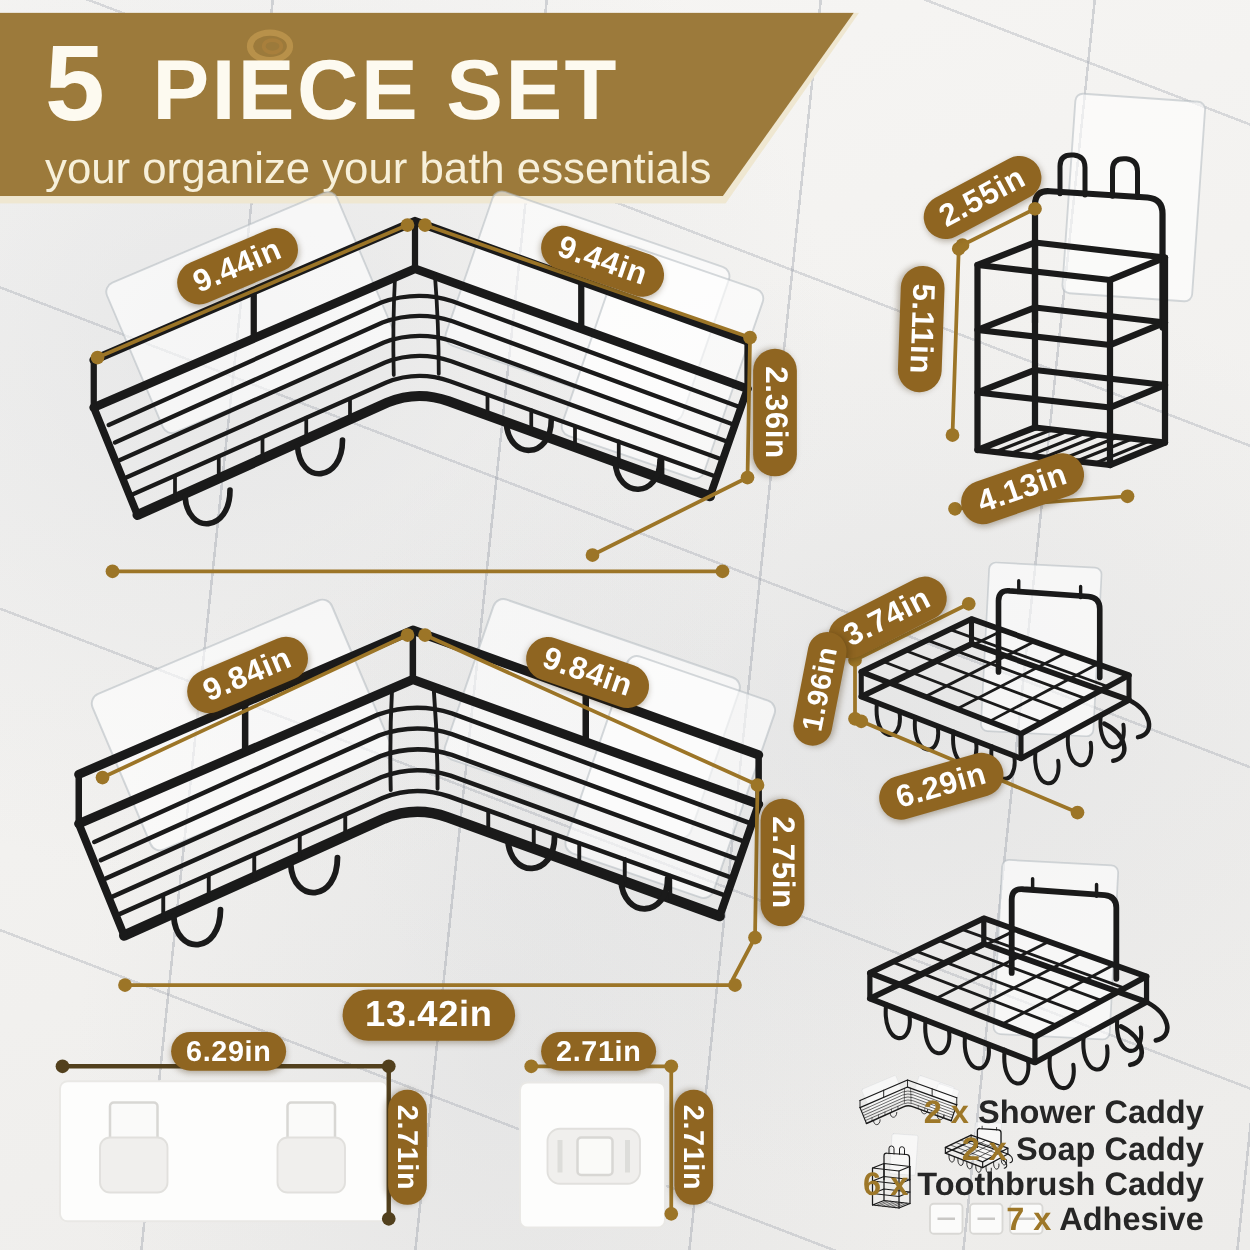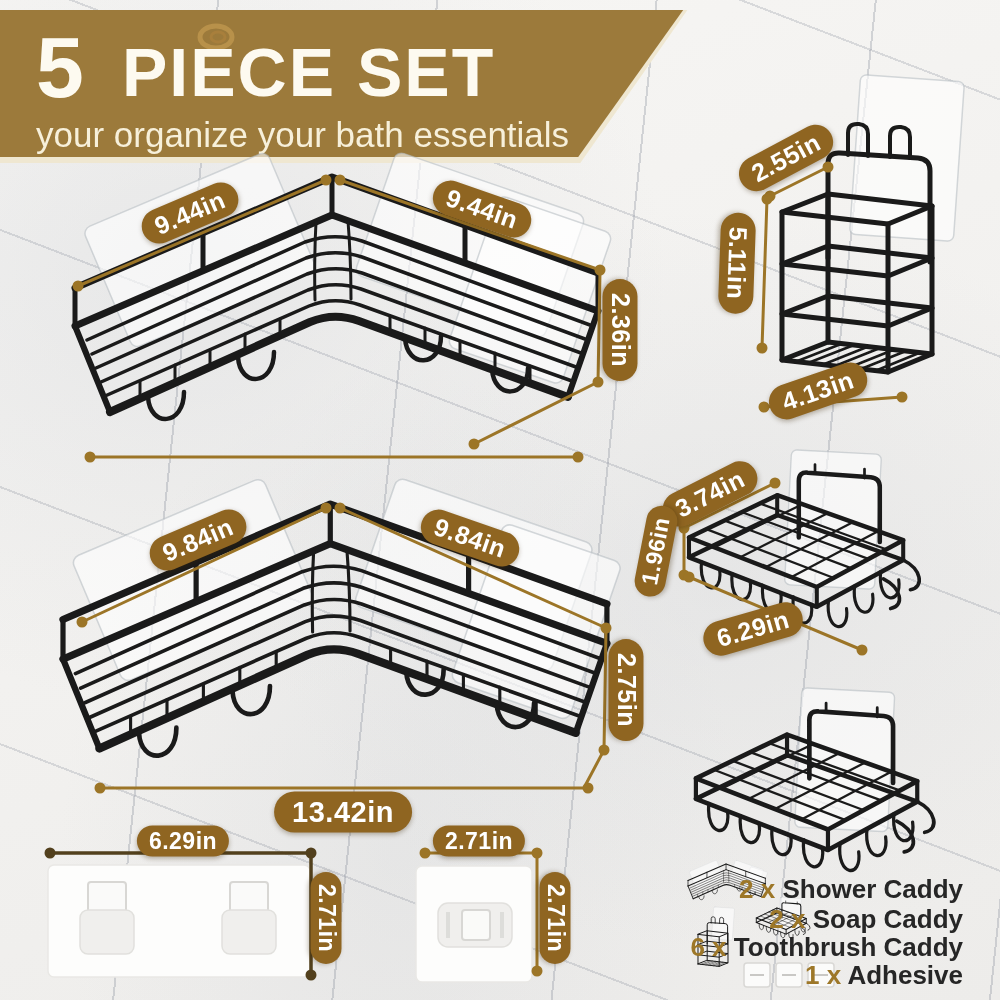--- a/index.html
+++ b/index.html
@@ -243,17 +243,17 @@
   </div>
   <div class="legend-row" style="top:904px;">
     <span class="qty">2 x</span>
     <span class="lbl">Soap Caddy</span>
   </div>
   <div class="legend-row" style="top:932px;">
     <span class="qty">6 x</span>
     <span class="lbl">Toothbrush Caddy</span>
   </div>
   <div class="legend-row" style="top:960px;">
-    <span class="qty">1 x</span>
+    <span class="qty">7 x</span>
     <span class="lbl">Adhesive</span>
   </div>
 
 </div>
 
 </body></html>

